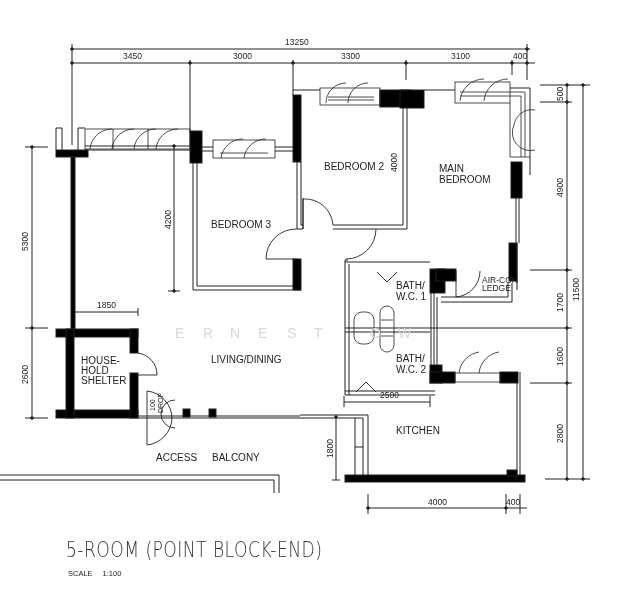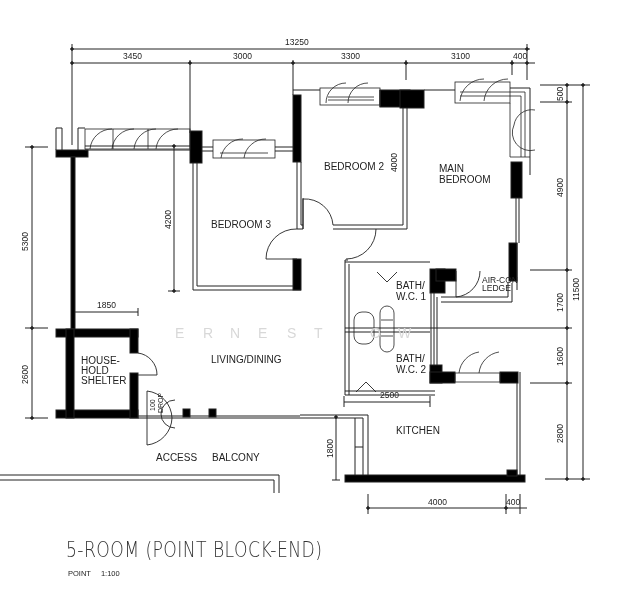--- a/index.html
+++ b/index.html
@@ -300,14 +300,14 @@
     <text class="t dim" x="97" y="308">1850</text>
     <text class="t dim" x="380" y="398">2500</text>
     <text class="t dim" transform="translate(333,458) rotate(-90)">1800</text>
     <text class="t dim" x="428" y="505">4000</text>
     <text class="t dim" x="506" y="505">400</text>
   </g>
 </svg>
 
 <div class="title">5-ROOM (POINT BLOCK-END)</div>
 <div class="scale">
-  <span>POINT</span><span>1:100</span>
+  <span>SCALE</span><span>1:100</span>
 </div>
 
 </body></html>

